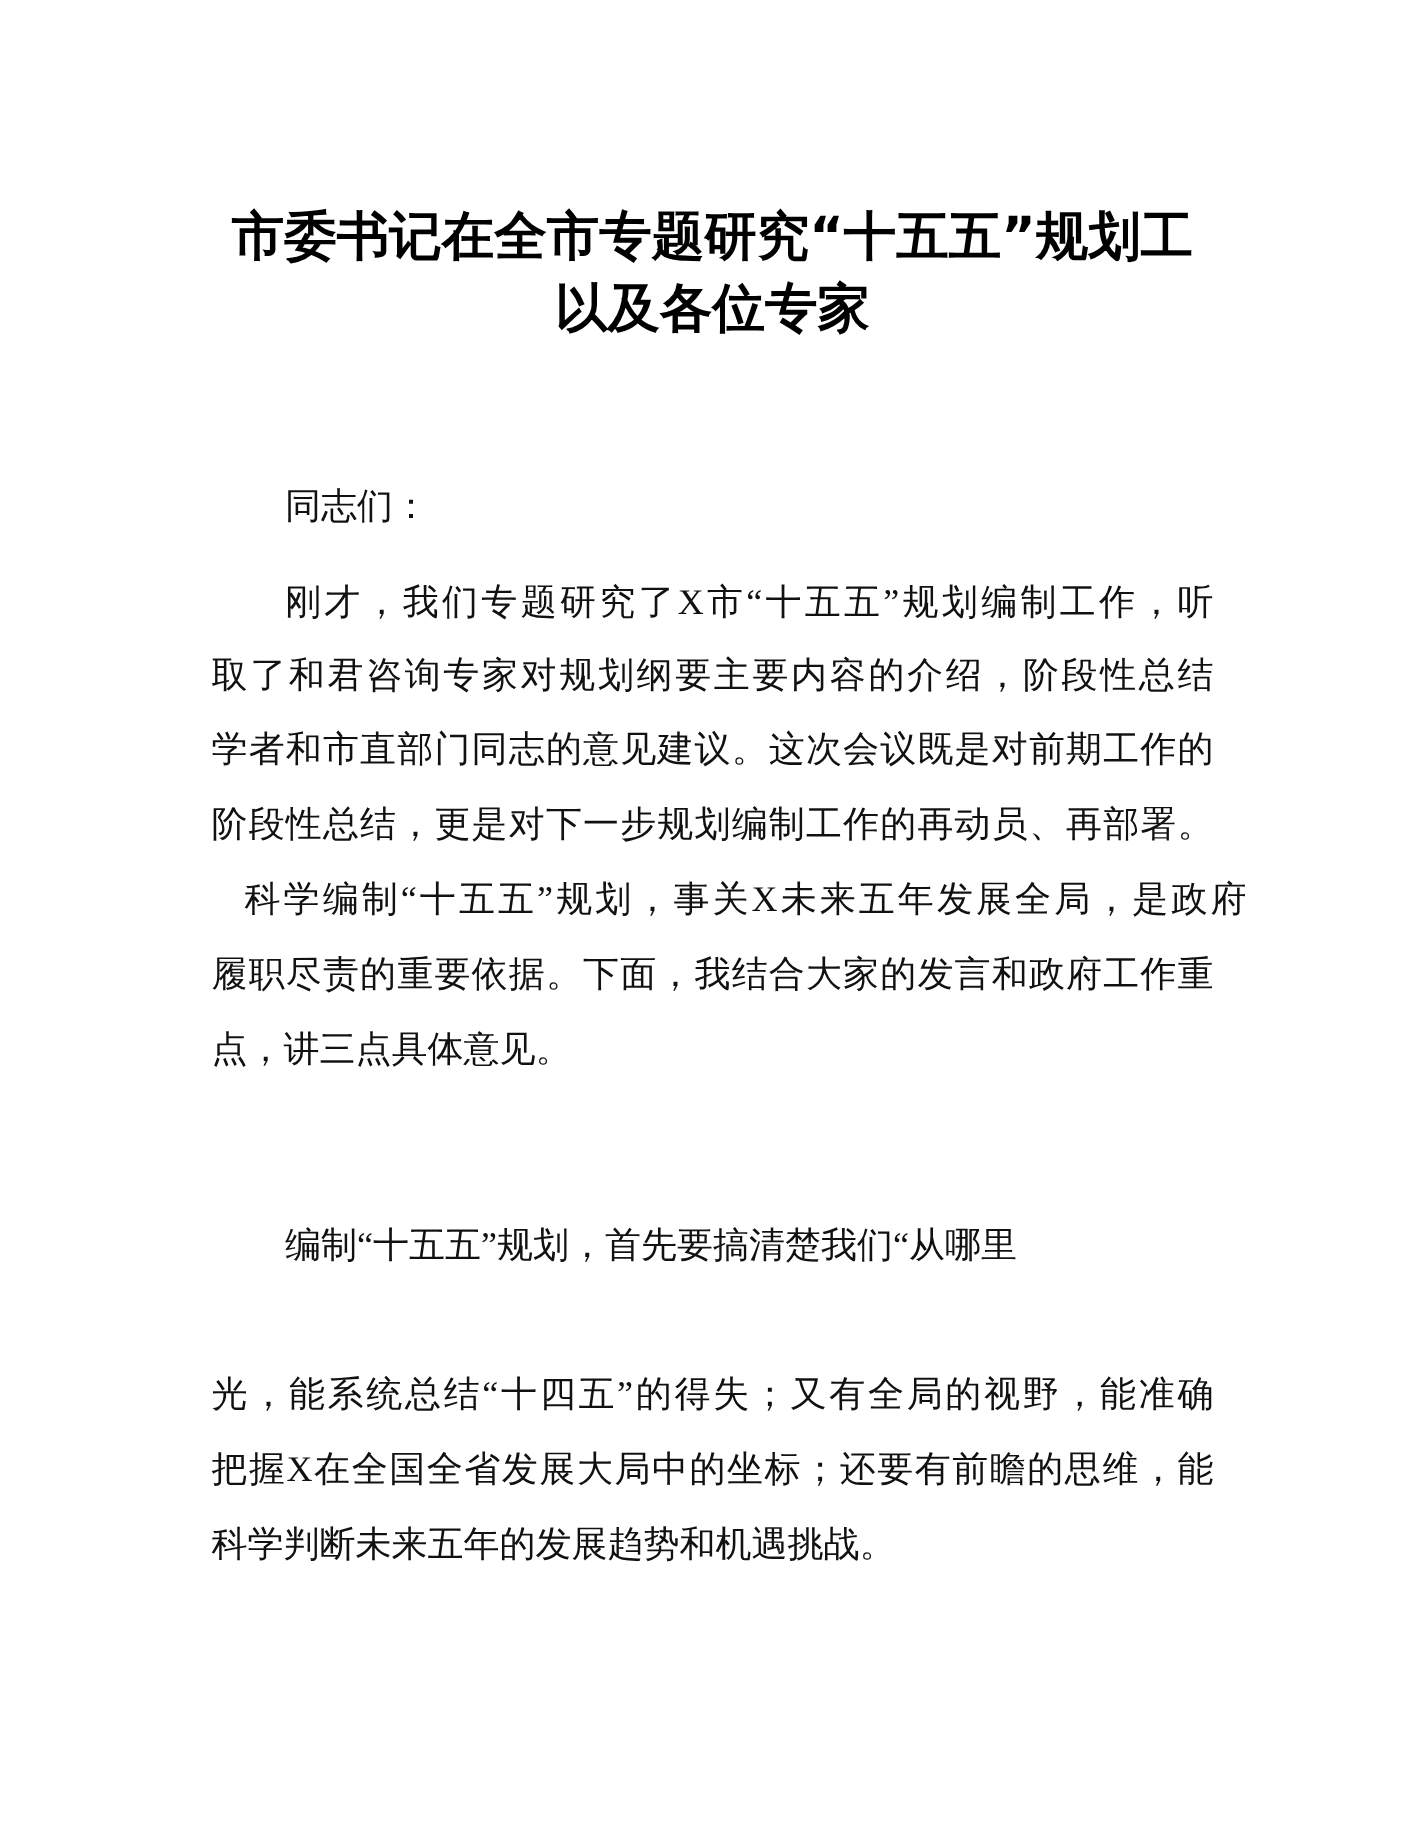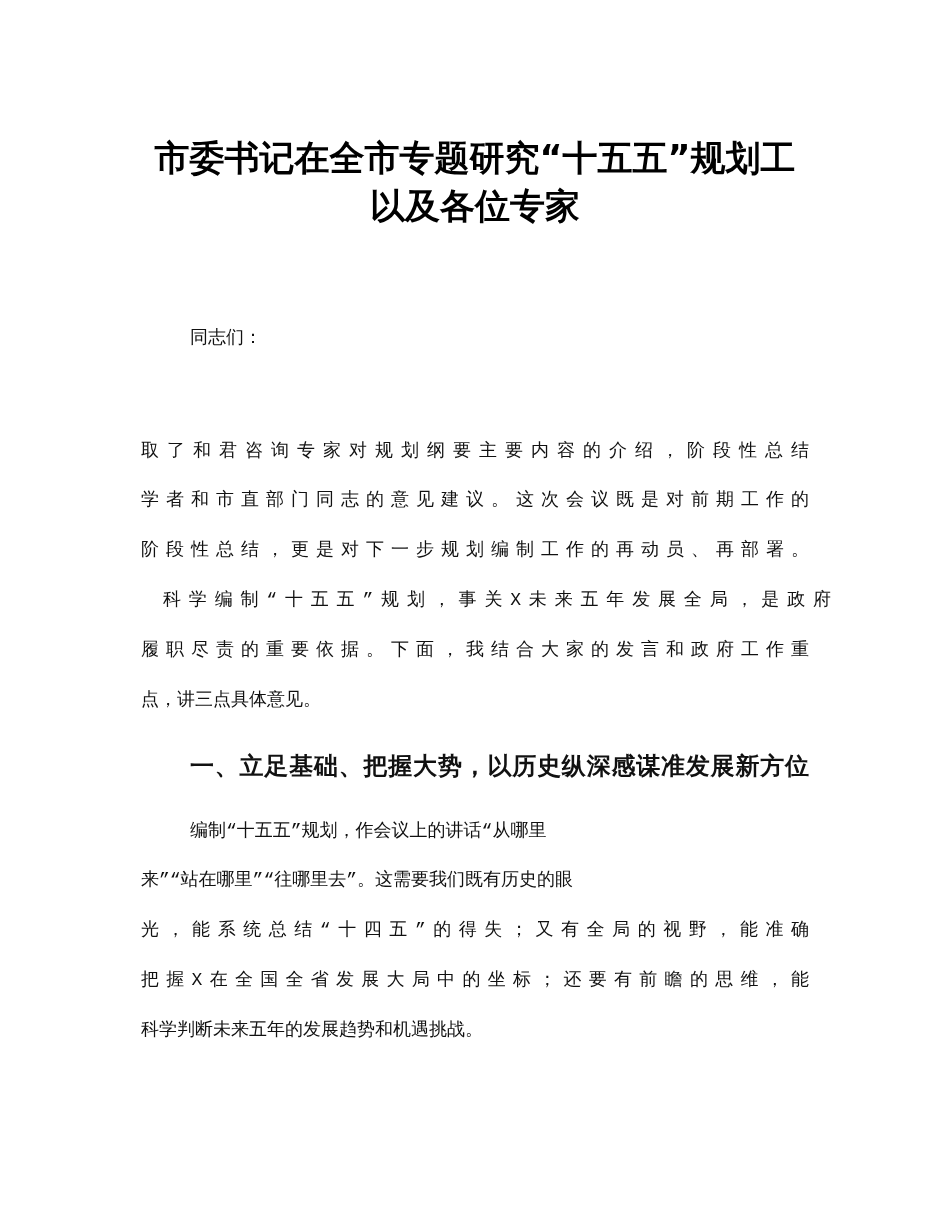--- a/index.html
+++ b/index.html
@@ -31,22 +31,22 @@
       line-height: 49px;
       letter-spacing: 0px;
     }
     .title-line-1 { top: 118px; }
     .title-line-2 { top: 166px; }
 
     .line {
       position: absolute;
       left: 141px;
       white-space: nowrap;
-      font-family: Liberation Mono, monospace;
-      font-size: 18px;
+      font-family: Liberation Serif, serif;
+      font-size: 24px;
       line-height: 34px;
       color: #111;
     }
     .justify {
       width: 668px;
       text-align: justify;
       text-align-last: justify;
     }
     .indent { left: 190px; }
     .indent.justify { width: 619px; }
@@ -59,28 +59,27 @@
 </head>
 <body>
 
 <div class="page">
 
   <div class="title title-line-1">市委书记在全市专题研究“十五五”规划工</div>
   <div class="title title-line-2">以及各位专家</div>
 
   <div class="line indent" style="top:305px;">同志们：</div>
 
+  <div class="line indent justify" style="top:369px;">刚才，我们专题研究了X市“十五五”规划编制工作，听</div>
   <div class="line justify" style="top:418px;">取了和君咨询专家对规划纲要主要内容的介绍，阶段性总结</div>
   <div class="line justify" style="top:517px;">阶段性总结，更是对下一步规划编制工作的再动员、再部署。</div>
   <div class="line justify" style="top:467px;">学者和市直部门同志的意见建议。这次会议既是对前期工作的</div>
   <div class="line justify" style="top:567px;margin-left:22px;">科学编制“十五五”规划，事关X未来五年发展全局，是政府</div>
   <div class="line justify" style="top:617px;">履职尽责的重要依据。下面，我结合大家的发言和政府工作重</div>
   <div class="line" style="top:667px;">点，讲三点具体意见。</div>
 
-  <div class="line indent justify heading" style="top:733px;">一、立足基础、把握大势，以历史纵深感谋准发展新方位</div>
 
-  <div class="line indent" style="top:798px;">编制“十五五”规划，作会议上的讲话“从哪里</div>
-  <div class="line" style="top:847px;">来”“站在哪里”“往哪里去”。这需要我们既有历史的眼</div>
+  <div class="line indent" style="top:798px;">编制“十五五”规划，首先要搞清楚我们“从哪里</div>
   <div class="line justify" style="top:897px;">光，能系统总结“十四五”的得失；又有全局的视野，能准确</div>
   <div class="line" style="top:997px;">科学判断未来五年的发展趋势和机遇挑战。</div>
   <div class="line justify" style="top:947px;">把握X在全国全省发展大局中的坐标；还要有前瞻的思维，能</div>
 
 </div>
 
 </body></html>

